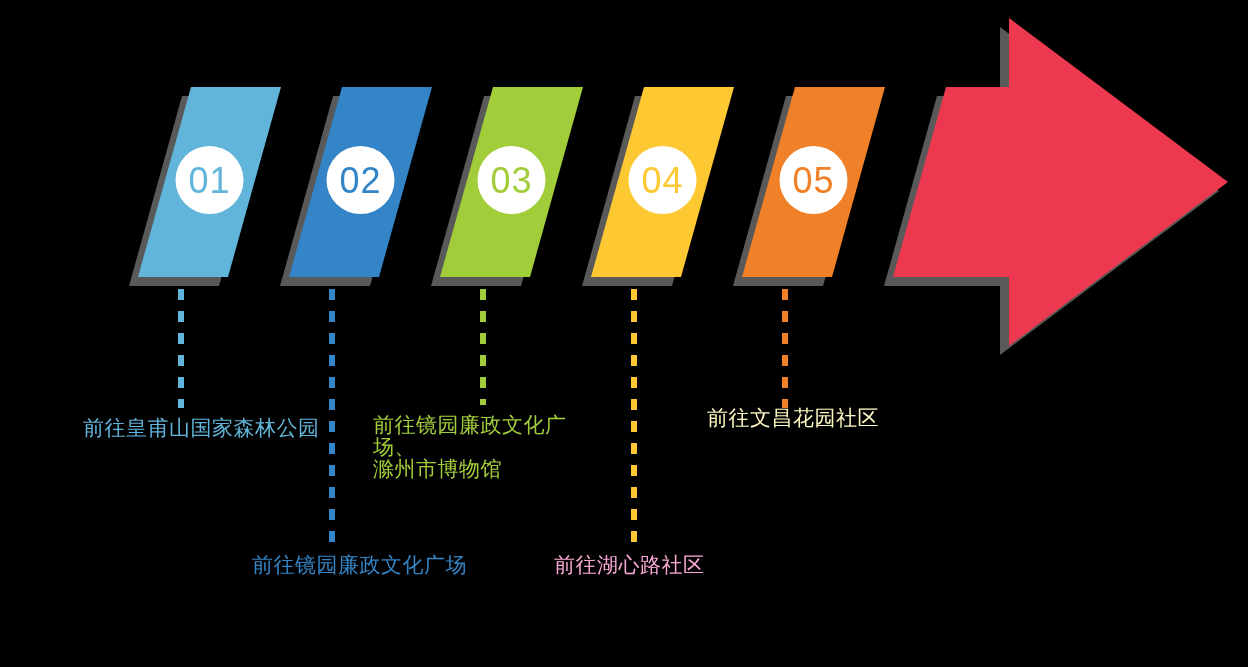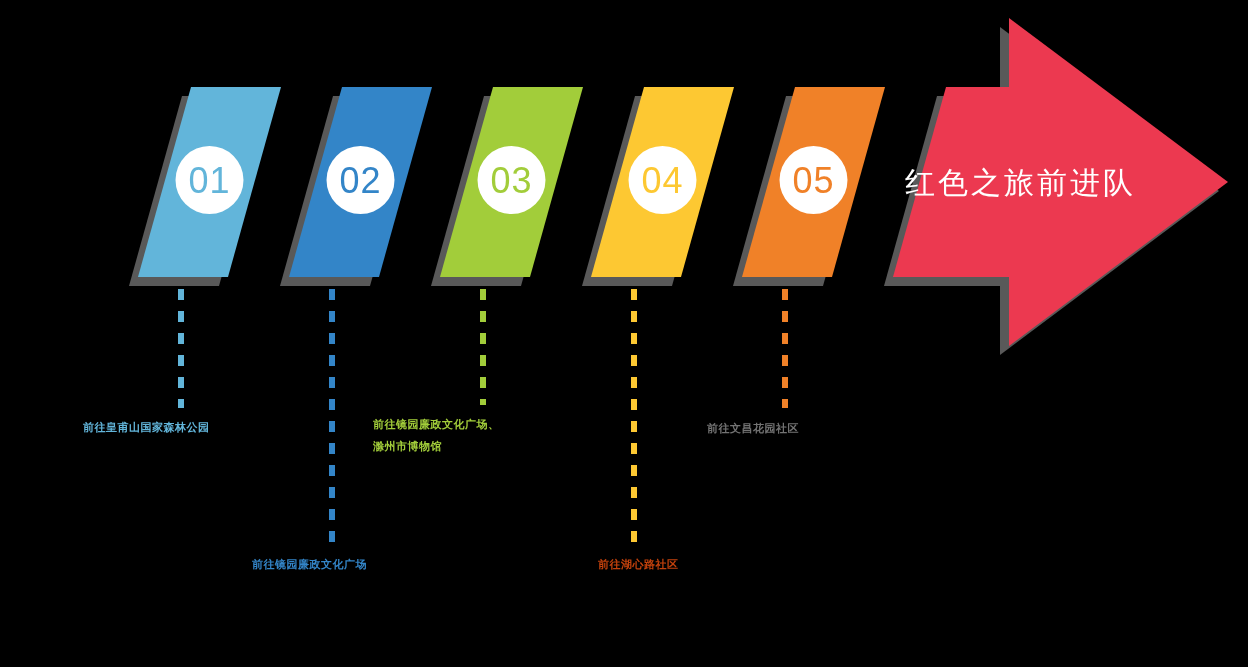--- a/index.html
+++ b/index.html
@@ -7,22 +7,22 @@
   body{
     width:1248px; height:667px;
     font-family:"Liberation Sans","DejaVu Sans",sans-serif;
     overflow:hidden; position:relative;
   }
   #stage{ position:absolute; inset:0; width:1157px; height:667px; }
   #stage svg{ position:absolute; left:0; top:0; }
 
   .lbl{
     position:absolute;
-    font-weight:bold;
-    font-size:11px;
+    font-weight:normal;
+    font-size:21px;
     line-height:22px;
     white-space:pre-line;
     letter-spacing:0.5px;
     font-family:"DejaVu Sans","Liberation Sans",sans-serif;
   }
   .lbl.c{ text-align:left; }
   .arrow-text{
     position:absolute;
     color:#ffffff;
     font-size:30px;
@@ -73,18 +73,17 @@
         <circle cx="813.5" cy="180" r="34" fill="#ffffff"></circle>
         <text x="813.5" y="180" fill="#f08128" text-anchor="middle" dominant-baseline="central" font-size="36" font-family="&quot;Liberation Sans&quot;,&quot;DejaVu Sans&quot;,sans-serif" letter-spacing="1">05</text>
       </g>
   </svg>
 
   <div id="labels">
       <div class="lbl" style="color: rgb(98, 181, 218); left: 83px; top: 417px;">前往皇甫山国家森林公园</div>
       <div class="lbl" style="color: rgb(51, 133, 200); left: 252px; top: 554px;">前往镜园廉政文化广场</div>
       <div class="lbl c" style="color: rgb(162, 205, 58); left: 373px; top: 414px; width: 220px;">前往镜园廉政文化广场、
 滁州市博物馆</div>
-      <div class="lbl" style="color: #c2410c; left: 554px; top: 554px; margin-left: 44px;">前往湖心路社区</div>
-      <div class="lbl" style="color: #737373; left: 707px; top: 418px;">前往文昌花园社区</div>
+      <div class="lbl" style="color: #f9a8d4; left: 554px; top: 554px;">前往湖心路社区</div>
+      <div class="lbl" style="color: #fef9c3; left: 707px; top: 407px;">前往文昌花园社区</div>
     </div>
 
-  <div class="arrow-text" id="arrowText" style="left: 905px; top: 163px; color: rgb(255, 255, 255);">红色之旅前进队</div>
 </div>
 
 </body></html>

